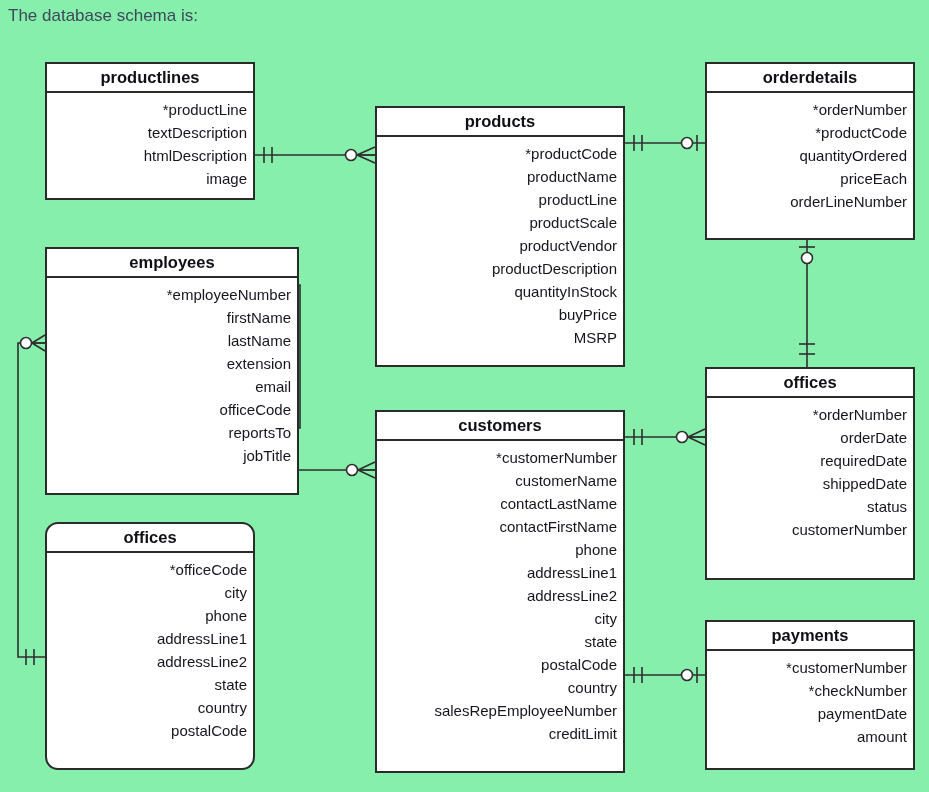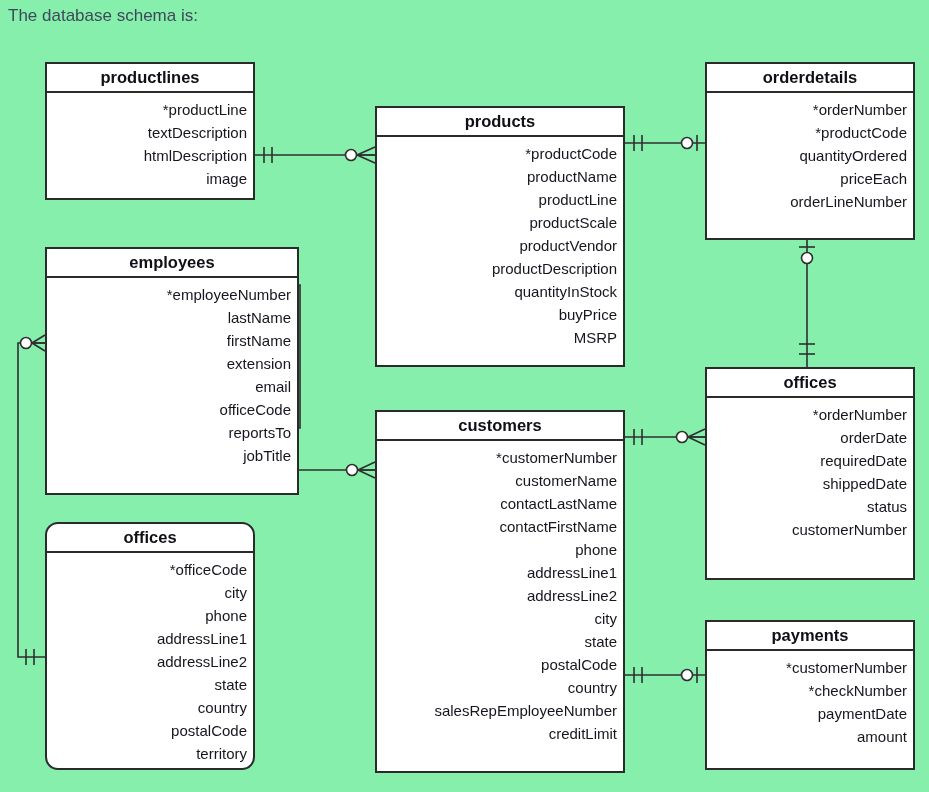--- a/index.html
+++ b/index.html
@@ -124,22 +124,22 @@
           <div class="field-row"><span class="pk"></span><span class="fname">quantityOrdered</span></div>
           <div class="field-row"><span class="pk"></span><span class="fname">priceEach</span></div>
           <div class="field-row"><span class="pk"></span><span class="fname">orderLineNumber</span></div>
         </div>
   </div>
 
   <div class="table-box" style="left: 45px; top: 247px; width: 254px; height: 248px;">
     <div class="table-title">employees</div>
     <div class="table-fields">
           <div class="field-row"><span class="pk">*</span><span class="fname">employeeNumber</span></div>
+          <div class="field-row"><span class="pk"></span><span class="fname">firstName</span></div>
           <div class="field-row"><span class="pk"></span><span class="fname">lastName</span></div>
-          <div class="field-row"><span class="pk"></span><span class="fname">firstName</span></div>
           <div class="field-row"><span class="pk"></span><span class="fname">extension</span></div>
           <div class="field-row"><span class="pk"></span><span class="fname">email</span></div>
           <div class="field-row"><span class="pk"></span><span class="fname">officeCode</span></div>
           <div class="field-row"><span class="pk"></span><span class="fname">reportsTo</span></div>
           <div class="field-row"><span class="pk"></span><span class="fname">jobTitle</span></div>
         </div>
   </div>
 
   <div class="table-box" style="left: 375px; top: 377px; width: 250px; height: 363px; margin-top: 33px;">
     <div class="table-title">customers</div>
@@ -176,21 +176,20 @@
     <div class="table-title">offices</div>
     <div class="table-fields">
           <div class="field-row"><span class="pk">*</span><span class="fname">officeCode</span></div>
           <div class="field-row"><span class="pk"></span><span class="fname">city</span></div>
           <div class="field-row"><span class="pk"></span><span class="fname">phone</span></div>
           <div class="field-row"><span class="pk"></span><span class="fname">addressLine1</span></div>
           <div class="field-row"><span class="pk"></span><span class="fname">addressLine2</span></div>
           <div class="field-row"><span class="pk"></span><span class="fname">state</span></div>
           <div class="field-row"><span class="pk"></span><span class="fname">country</span></div>
           <div class="field-row"><span class="pk"></span><span class="fname">postalCode</span></div>
-          <div class="field-row"><span class="pk"></span><span class="fname">territory</span></div>
         </div>
   </div>
 
   <div class="table-box" style="left: 705px; top: 620px; width: 210px; height: 150px;">
     <div class="table-title">payments</div>
     <div class="table-fields">
           <div class="field-row"><span class="pk">*</span><span class="fname">customerNumber</span></div>
           <div class="field-row"><span class="pk">*</span><span class="fname">checkNumber</span></div>
           <div class="field-row"><span class="pk"></span><span class="fname">paymentDate</span></div>
           <div class="field-row"><span class="pk"></span><span class="fname">amount</span></div>

